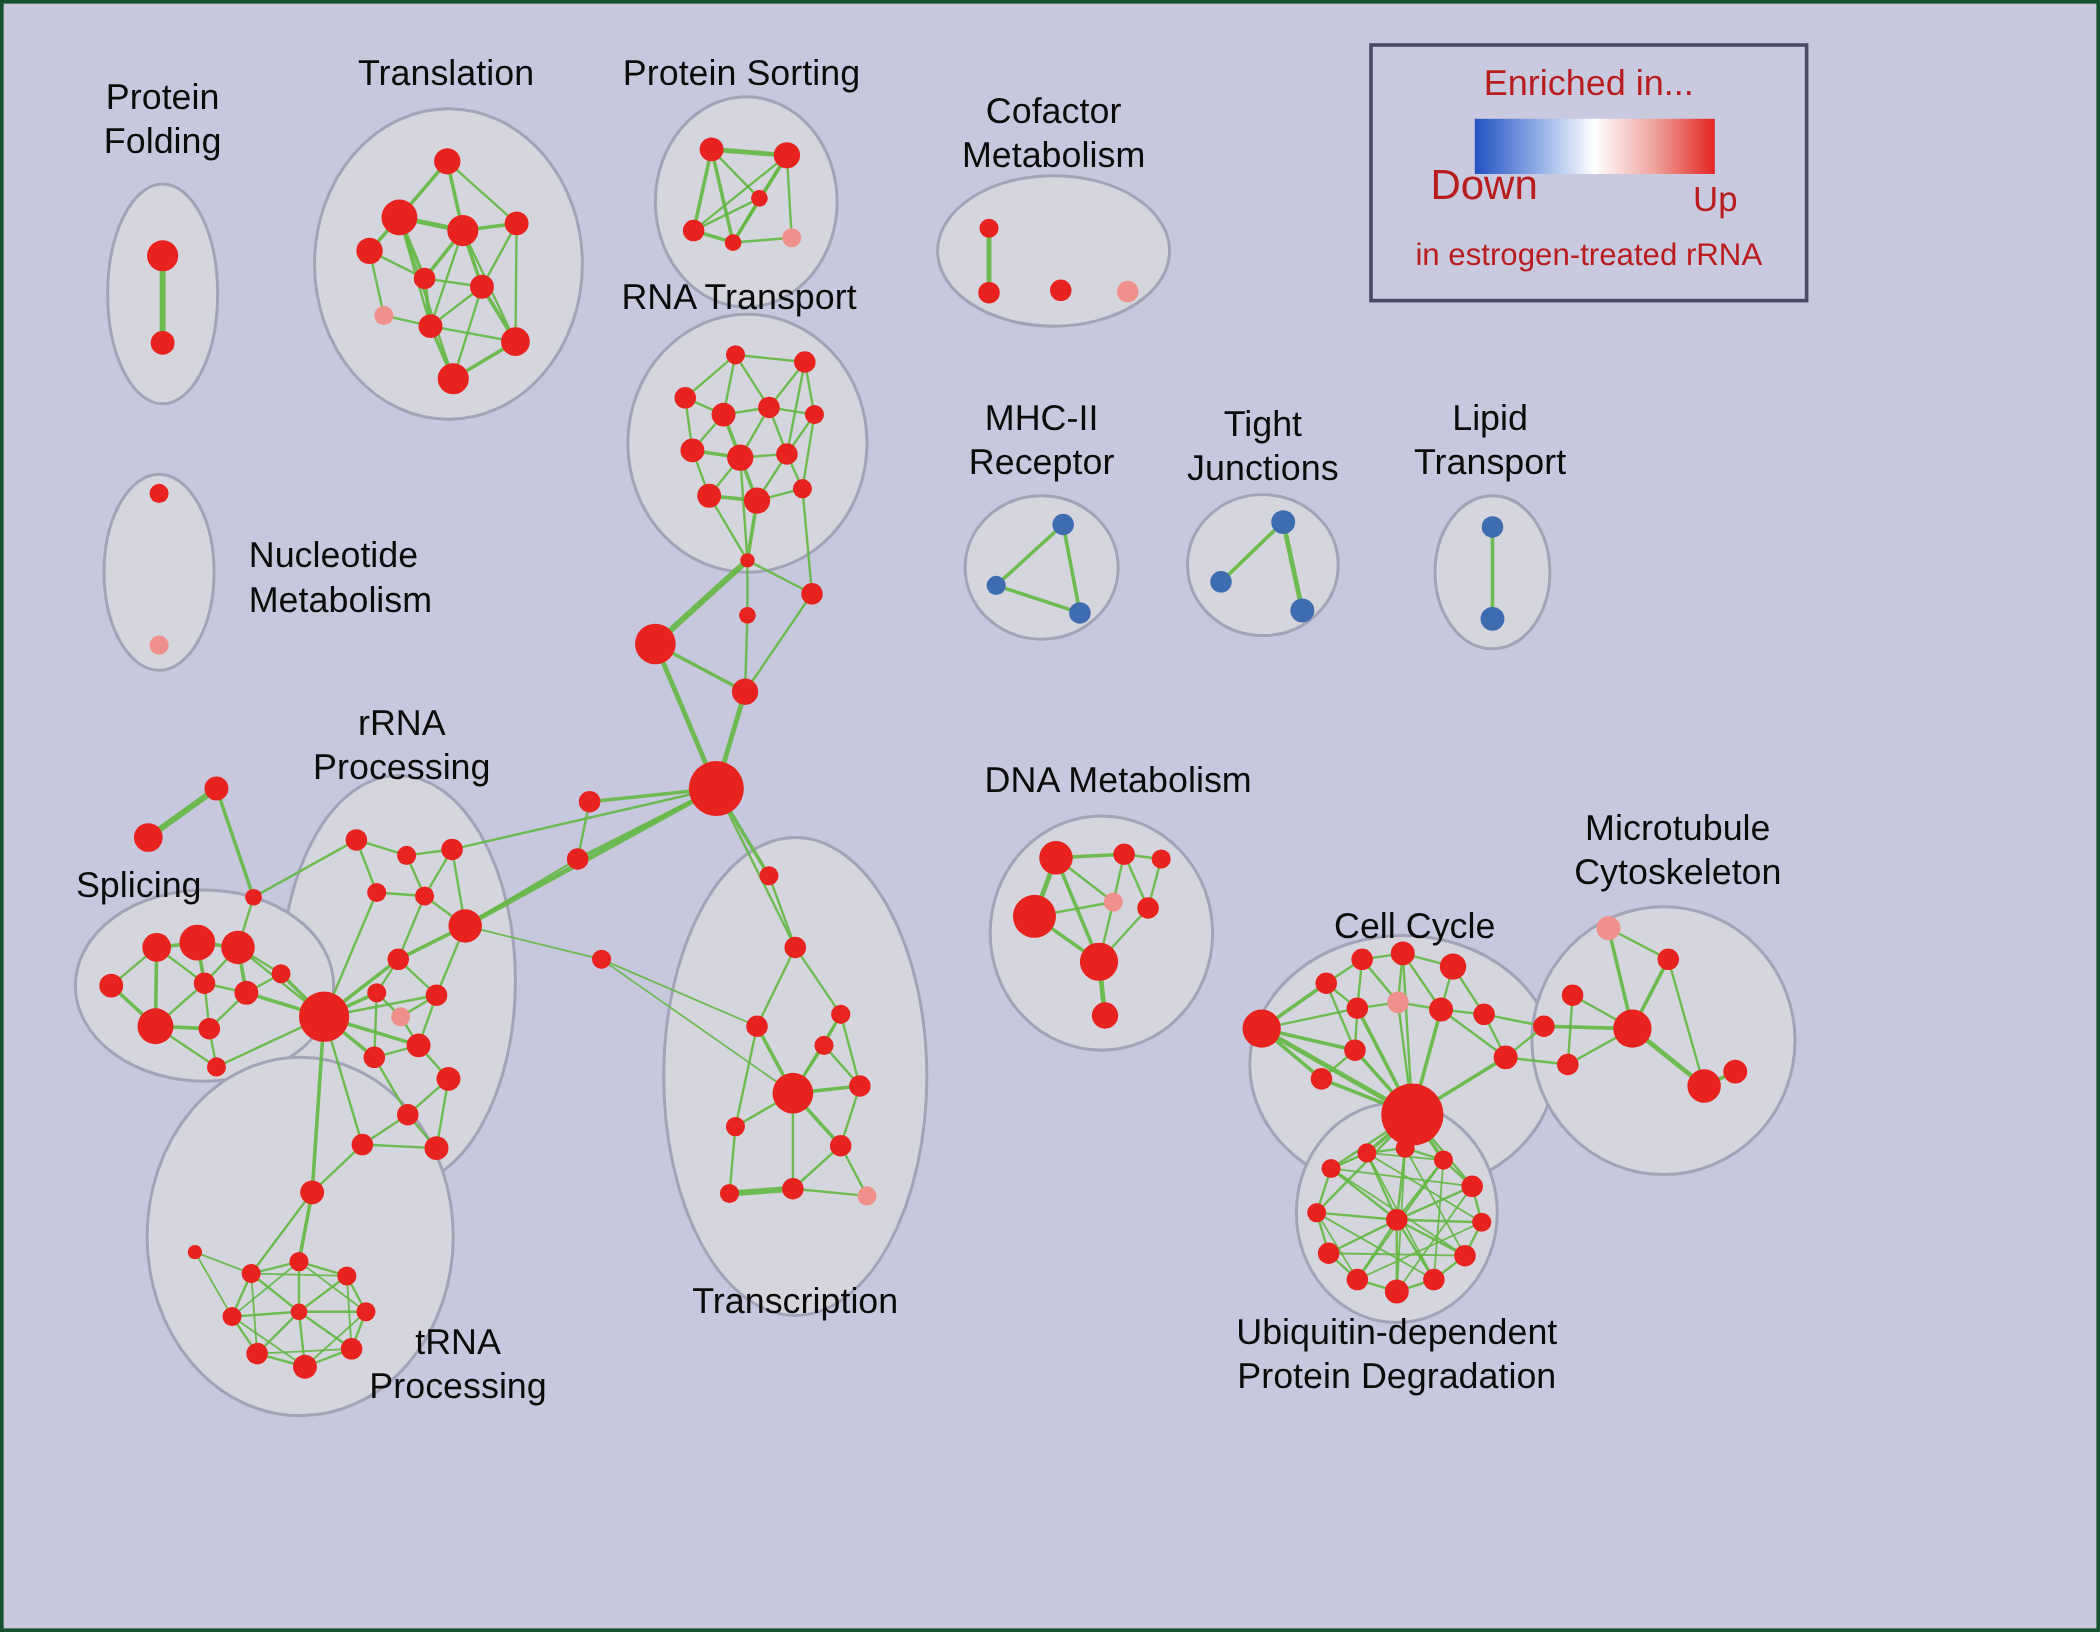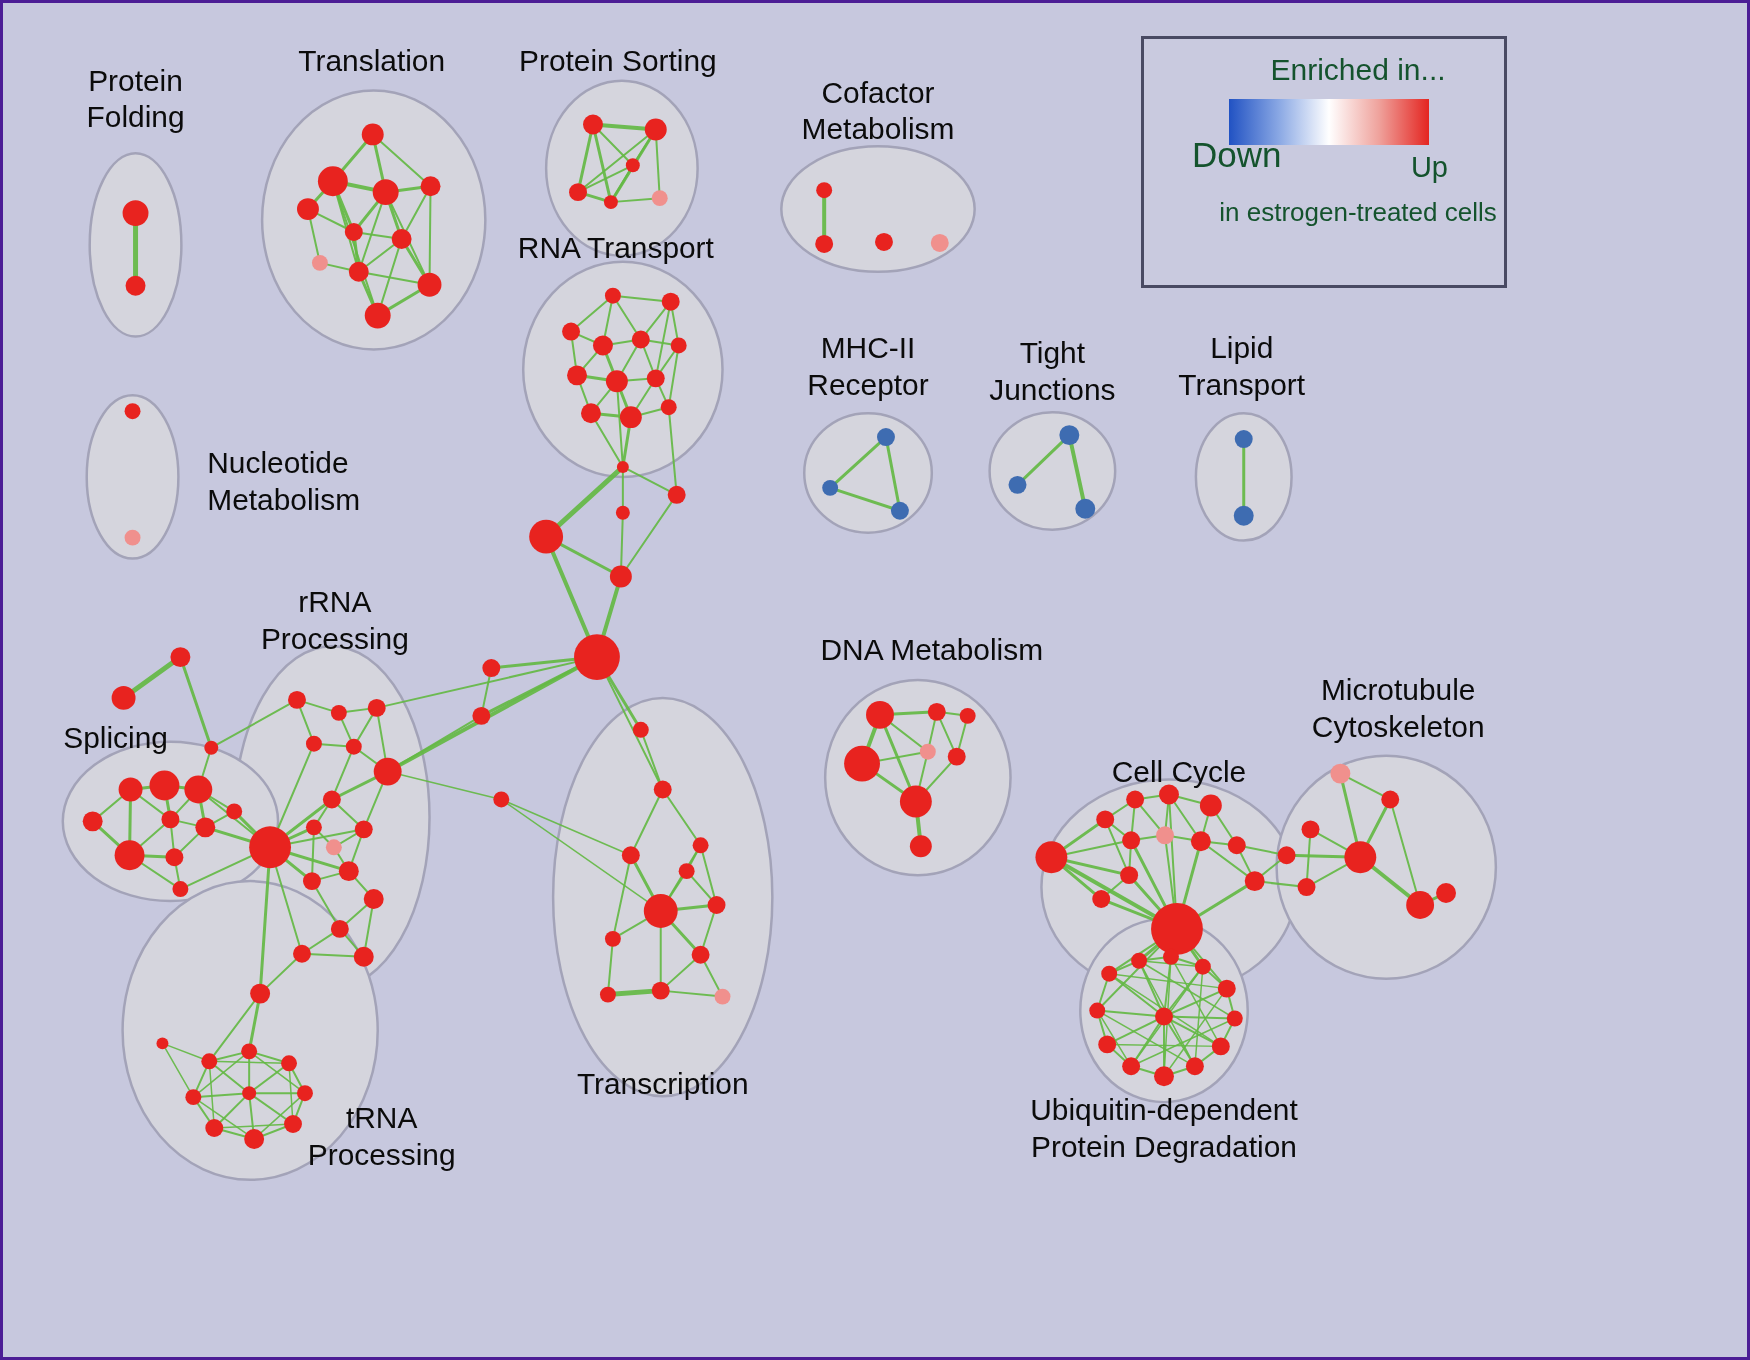--- a/index.html
+++ b/index.html
@@ -9,45 +9,44 @@
     height: 1360px;
     background: #ffffff;
     font-family: "Liberation Sans", "DejaVu Sans", sans-serif;
   }
   .figure {
     position: relative;
     width: 1750px;
     height: 1360px;
     box-sizing: border-box;
     background: #c7c8de;
-    border: 3px solid #4c1d95;
+    border: 3px solid #14532d;
     overflow: hidden;
   }
   #network-svg {
     position: absolute;
     left: 0; top: 0;
     width: 100%;
     height: 100%;
     display: block;
   }
   #network-svg text {
     font-family: "Liberation Sans", "DejaVu Sans", sans-serif;
     fill: #0b0b0b;
   }
   .legend {
     position: absolute;
     left: 1138px;
     top: 33px;
     width: 366px;
-    height: 252px;
+    height: 216px;
     box-sizing: border-box;
     border: 3px solid #494a63;
     background: #c9cadf;
-    color: #14532d;
-    padding-left: 34px;
+    color: #b91c1c;
   }
   .legend-title {
     position: absolute;
     top: 14px;
     width: 100%;
     text-align: center;
     font-size: 30px;
   }
   .legend-bar {
     position: absolute;
@@ -584,15 +583,15 @@
         <text x="1400" y="700" text-anchor="middle" font-size="30" fill="#0b0b0b"><tspan x="1400" dy="0">Microtubule</tspan><tspan x="1400" dy="37">Cytoskeleton</tspan></text>
         <text x="1165" y="1122" text-anchor="middle" font-size="30" fill="#0b0b0b"><tspan x="1165" dy="0">Ubiquitin-dependent</tspan><tspan x="1165" dy="37">Protein Degradation</tspan></text>
       </g>
     </svg>
 
   <div class="legend">
     <div class="legend-title">Enriched in...</div>
     <div class="legend-bar" style="background: linear-gradient(90deg, rgb(33, 82, 195) 0%, rgb(138, 168, 228) 25%, rgb(255, 255, 255) 50%, rgb(239, 162, 156) 75%, rgb(228, 37, 33) 100%);"></div>
     <div class="legend-down">Down</div>
     <div class="legend-up">Up</div>
-    <div class="legend-cap1">in estrogen-treated cells</div>
+    <div class="legend-cap1">in estrogen-treated rRNA</div>
   </div>
 </div>
 
 </body></html>

